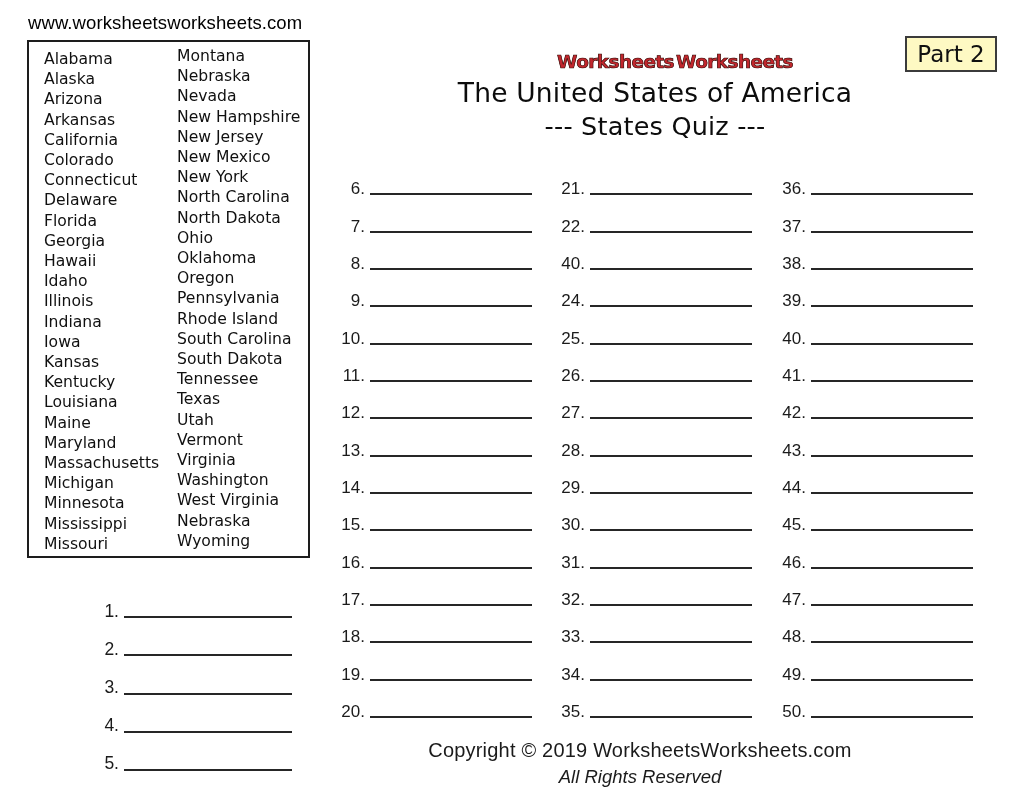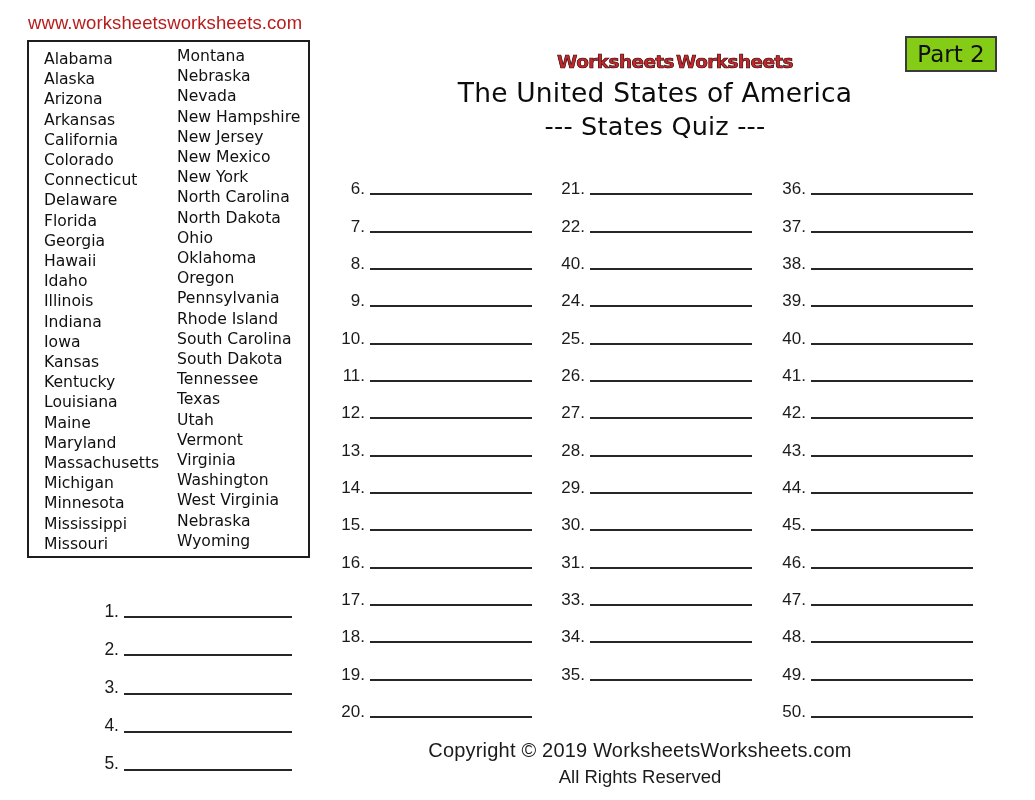--- a/index.html
+++ b/index.html
@@ -6,21 +6,21 @@
   html,body { background:#ffffff; }
   body {
     width:1035px; height:800px; position:relative; overflow:hidden;
     font-family:"Liberation Sans", sans-serif; color:#161616;
   }
   .page { position:absolute; inset:0; background:#ffffff; }
 
   
   .url-header {
     position:absolute; left:28px; top:12px;
-    font-size:18.5px; letter-spacing:0.1px; color:#b91c1c;
+    font-size:18.5px; letter-spacing:0.1px; color:#000000;
   }
 
   
   .word-bank {
     position:absolute; left:27px; top:40px; width:283px; height:518px;
     border:2px solid #1d1d1d; background:#fff;
     display:flex; padding:7px 4px 0 15px;
   }
   .wb-col { width:133px; }
   .wb-col2 { flex:1; margin-top:-3px; }
@@ -71,32 +71,32 @@
   .title-block {
     position:absolute; left:330px; top:76px; width:650px; text-align:center;
     font-family:"DejaVu Sans", sans-serif; color:#0c0c0c;
   }
   .title-line1 { font-size:26.5px; line-height:34px; letter-spacing:0.2px; }
   .title-line2 { font-size:25.5px; line-height:33px; letter-spacing:0.2px; }
 
   
   .part-box {
     position:absolute; left:905px; top:36px; width:92px; height:36px;
-    border:2px solid #3b3b3b; background:#84cc16;
+    border:2px solid #3b3b3b; background:#fef9c3;
     display:flex; align-items:center; justify-content:center;
     font-family:"DejaVu Sans", sans-serif; font-size:23px; color:#101010;
   }
 
   
   .footer {
     position:absolute; left:360px; top:736px; width:560px; text-align:center;
     color:#1b1b1b;
   }
   .footer-line1 { font-size:20px; line-height:28px; letter-spacing:0.2px; }
-  .footer-line2 { font-size:18.5px; line-height:26px; }
+  .footer-line2 { font-size:18.5px; line-height:26px;font-style:italic; }
 </style>
 </head>
 <body>
 
 <div class="page">
 
   <div class="url-header">www.worksheetsworksheets.com</div>
 
   <div class="word-bank">
     <div class="wb-col">
@@ -400,20 +400,24 @@
       <div class="quiz-row">
         <span class="q-num">30.</span>
         <span class="q-line"></span>
       </div>
 
       <div class="quiz-row">
         <span class="q-num">31.</span>
         <span class="q-line"></span>
       </div>
 
+      <div class="quiz-row">
+        <span class="q-num">32.</span>
+        <span class="q-line"></span>
+      </div>
 
       <div class="quiz-row">
         <span class="q-num">33.</span>
         <span class="q-line"></span>
       </div>
 
       <div class="quiz-row">
         <span class="q-num">34.</span>
         <span class="q-line"></span>
       </div>

